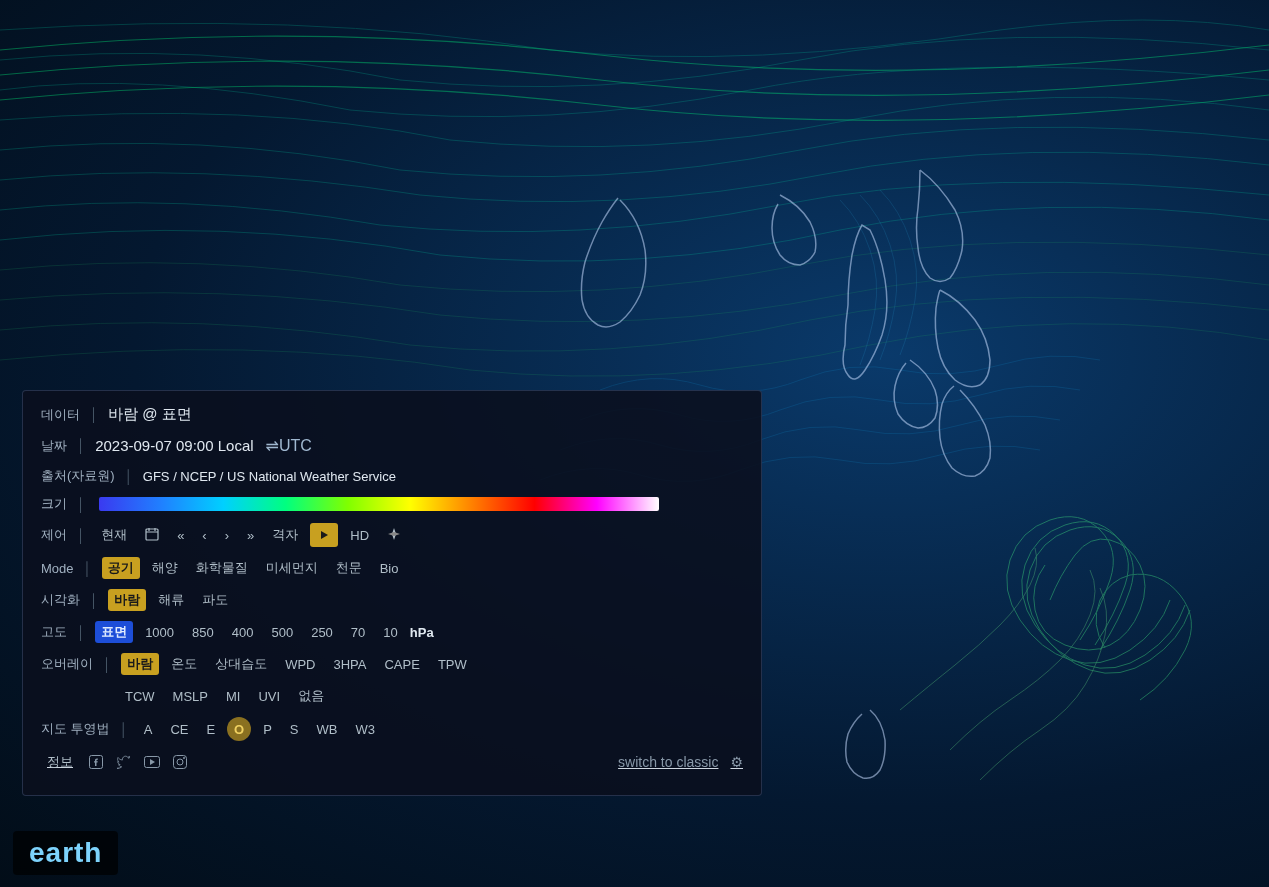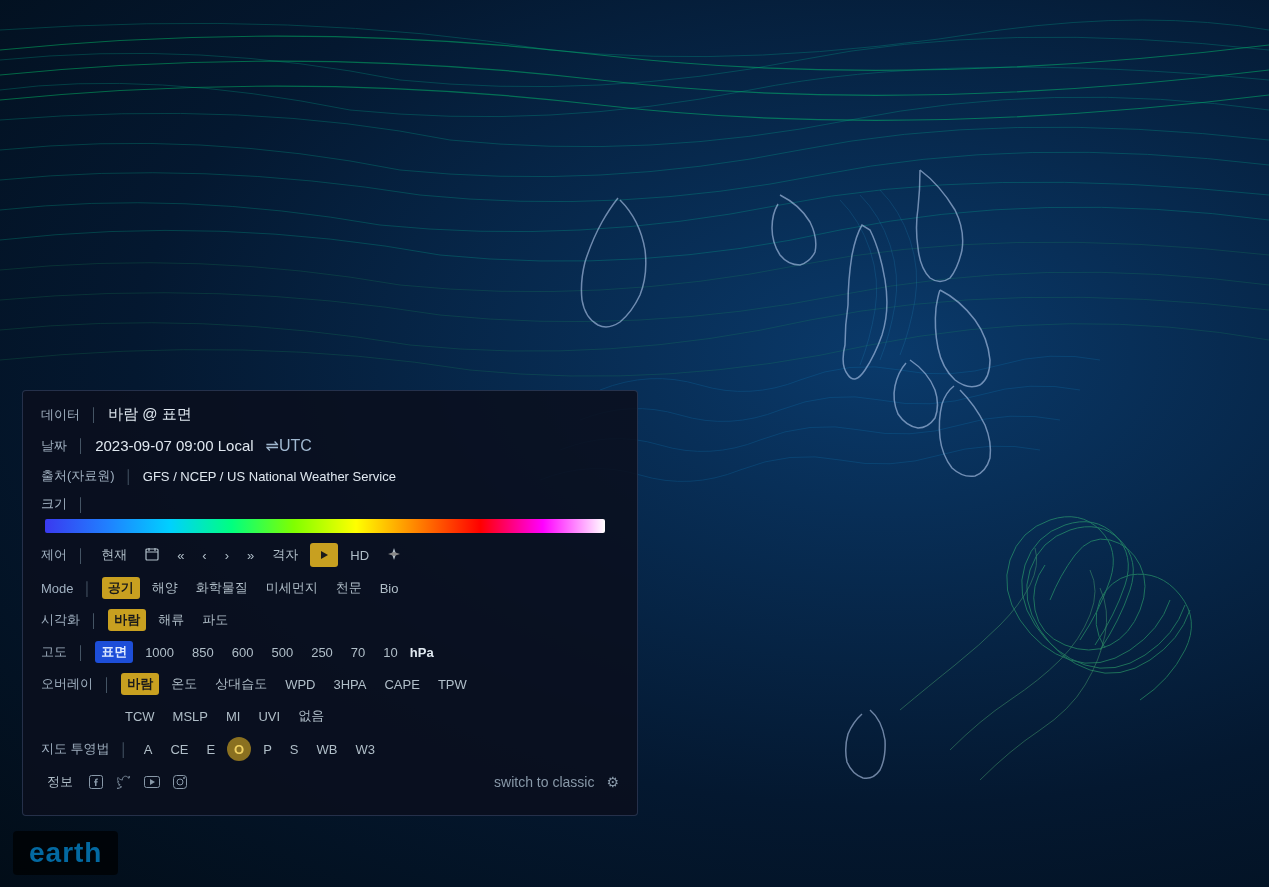--- a/index.html
+++ b/index.html
@@ -20,40 +20,41 @@
       height: 100%;
       background: radial-gradient(ellipse at 70% 40%, #0a3a6b 0%, #041830 60%, #020d18 100%);
       overflow: hidden;
     }
 
     
     #control-panel {
       position: absolute;
       left: 22px;
       top: 390px;
-      width: 616px;
+      width: 740px;
       background: rgba(10, 15, 30, 0.88);
       border: 1px solid rgba(80, 100, 140, 0.4);
       border-radius: 4px;
       padding: 14px 18px 14px 18px;
       color: #cdd6e0;
       font-size: 13px;
       z-index: 100;
     }
 
     .panel-row {
       display: flex;
       align-items: center;
       margin-bottom: 10px;
       gap: 6px;
       flex-wrap: wrap;
     }
 
     .panel-row:last-child {
       margin-bottom: 8px;
+      text-decoration: underline;
     }
 
     .label-key {
       color: #a0b0c0;
       font-size: 13px;
       white-space: nowrap;
     }
 
     .separator {
       color: #4a5a6a;
@@ -126,21 +127,21 @@
       color: #e0e8f0;
       font-size: 13px;
     }
 
     
     #earth-label {
       position: absolute;
       left: 13px;
       bottom: 12px;
       background: rgba(0,0,0,0.7);
-      color: #0369a1;
+      color: #7dd3fc;
       font-size: 28px;
       font-weight: bold;
       padding: 6px 16px;
       border-radius: 4px;
       z-index: 100;
       letter-spacing: 1px;
     }
 
     
     .social-icon {
@@ -345,21 +346,21 @@
     <button class="panel-btn">해류</button>
     <button class="panel-btn">파도</button>
   </div>
 
   <div class="panel-row">
     <span class="label-key">고도</span>
     <span class="separator">│</span>
     <button class="panel-btn active-blue">표면</button>
     <button class="panel-btn">1000</button>
     <button class="panel-btn">850</button>
-    <button class="panel-btn">600</button>
+    <button class="panel-btn">400</button>
     <button class="panel-btn">500</button>
     <button class="panel-btn">250</button>
     <button class="panel-btn">70</button>
     <button class="panel-btn">10</button>
     <span class="label-key" style="font-weight:bold;color:#e0e8f0;">hPa</span>
   </div>
 
   <div class="panel-row">
     <span class="label-key">오버레이</span>
     <span class="separator">│</span>

